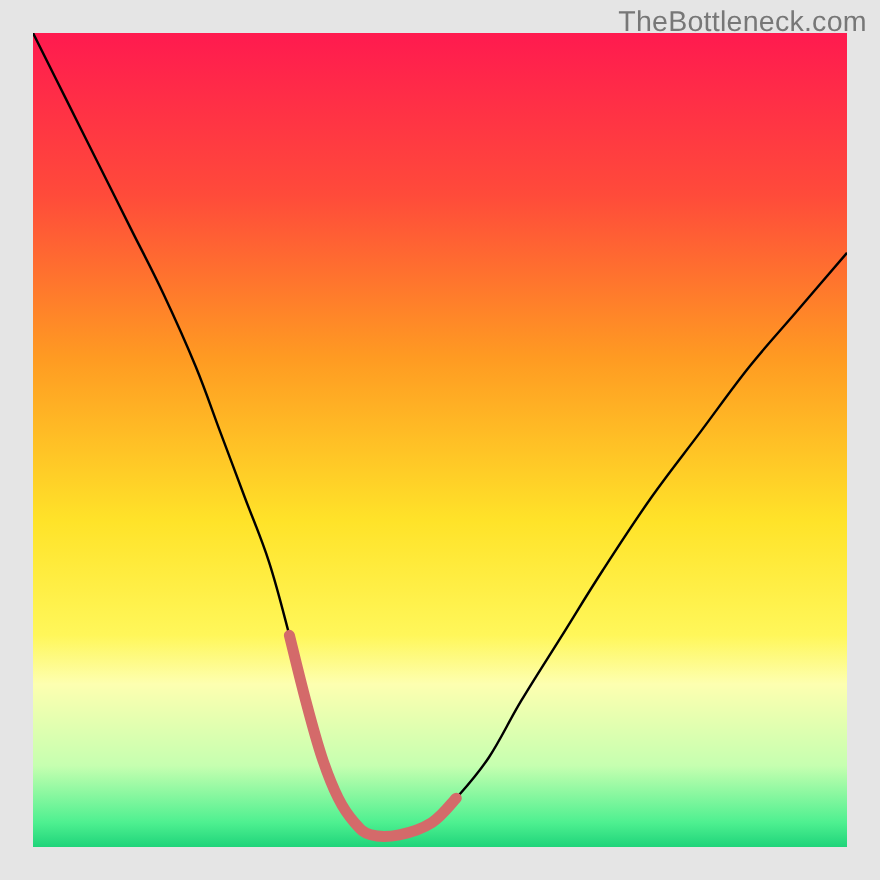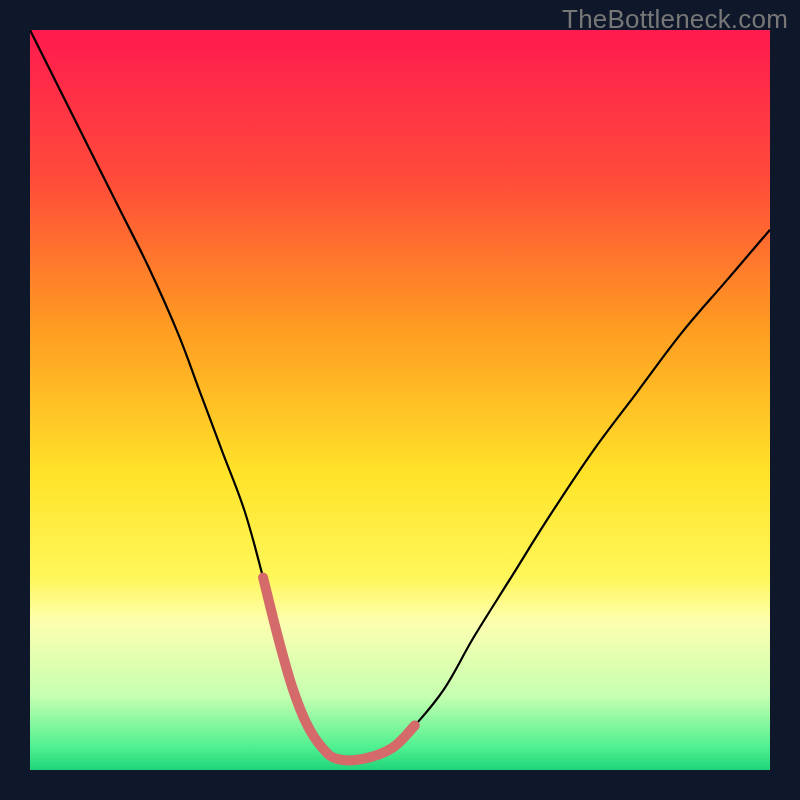--- a/index.html
+++ b/index.html
@@ -7,21 +7,21 @@
     padding: 0;
     width: 800px;
     height: 800px;
     background: #000;
     overflow: hidden;
     font-family: Arial, Helvetica, sans-serif;
   }
   .frame {
     position: absolute;
     inset: 0;
-    background: #0f172a;
+    background: #e5e5e5;
   }
   .plot {
     position: absolute;
     left: 30px;
     top: 30px;
     width: 740px;
     height: 740px;
     overflow: hidden;
   }
   .watermark {

